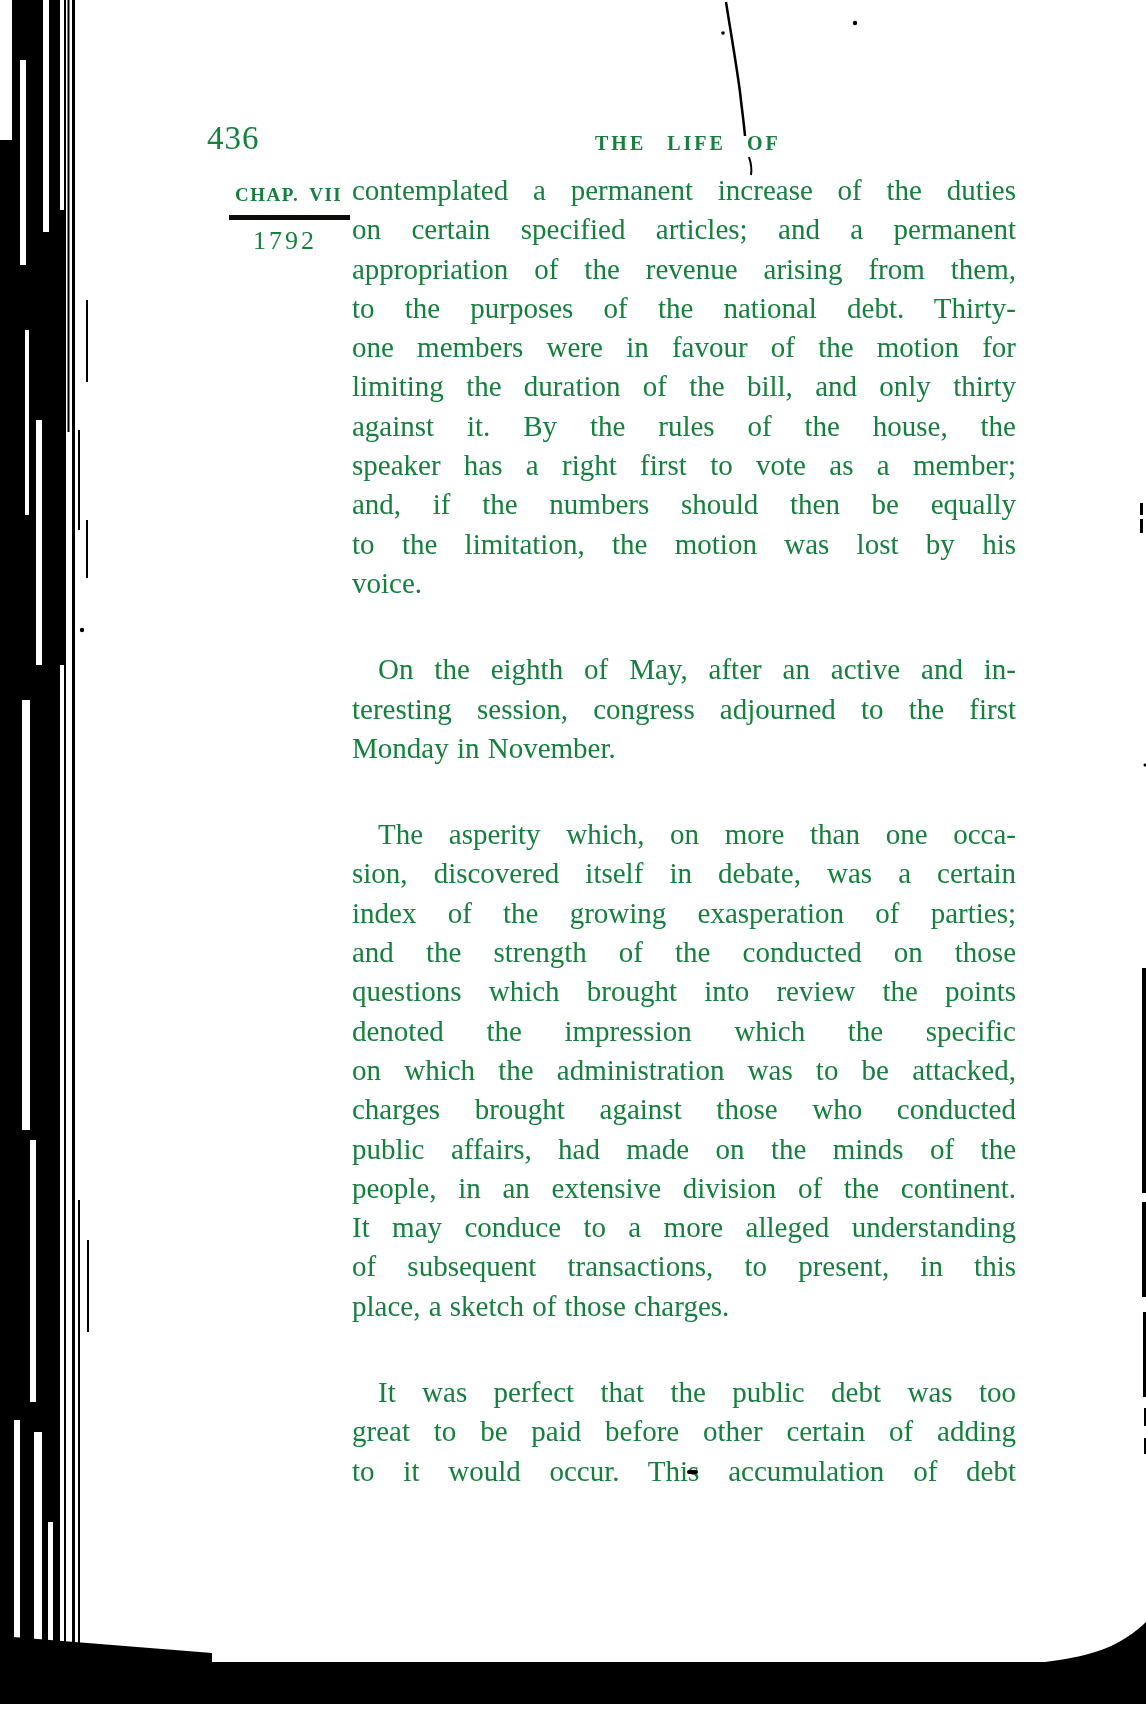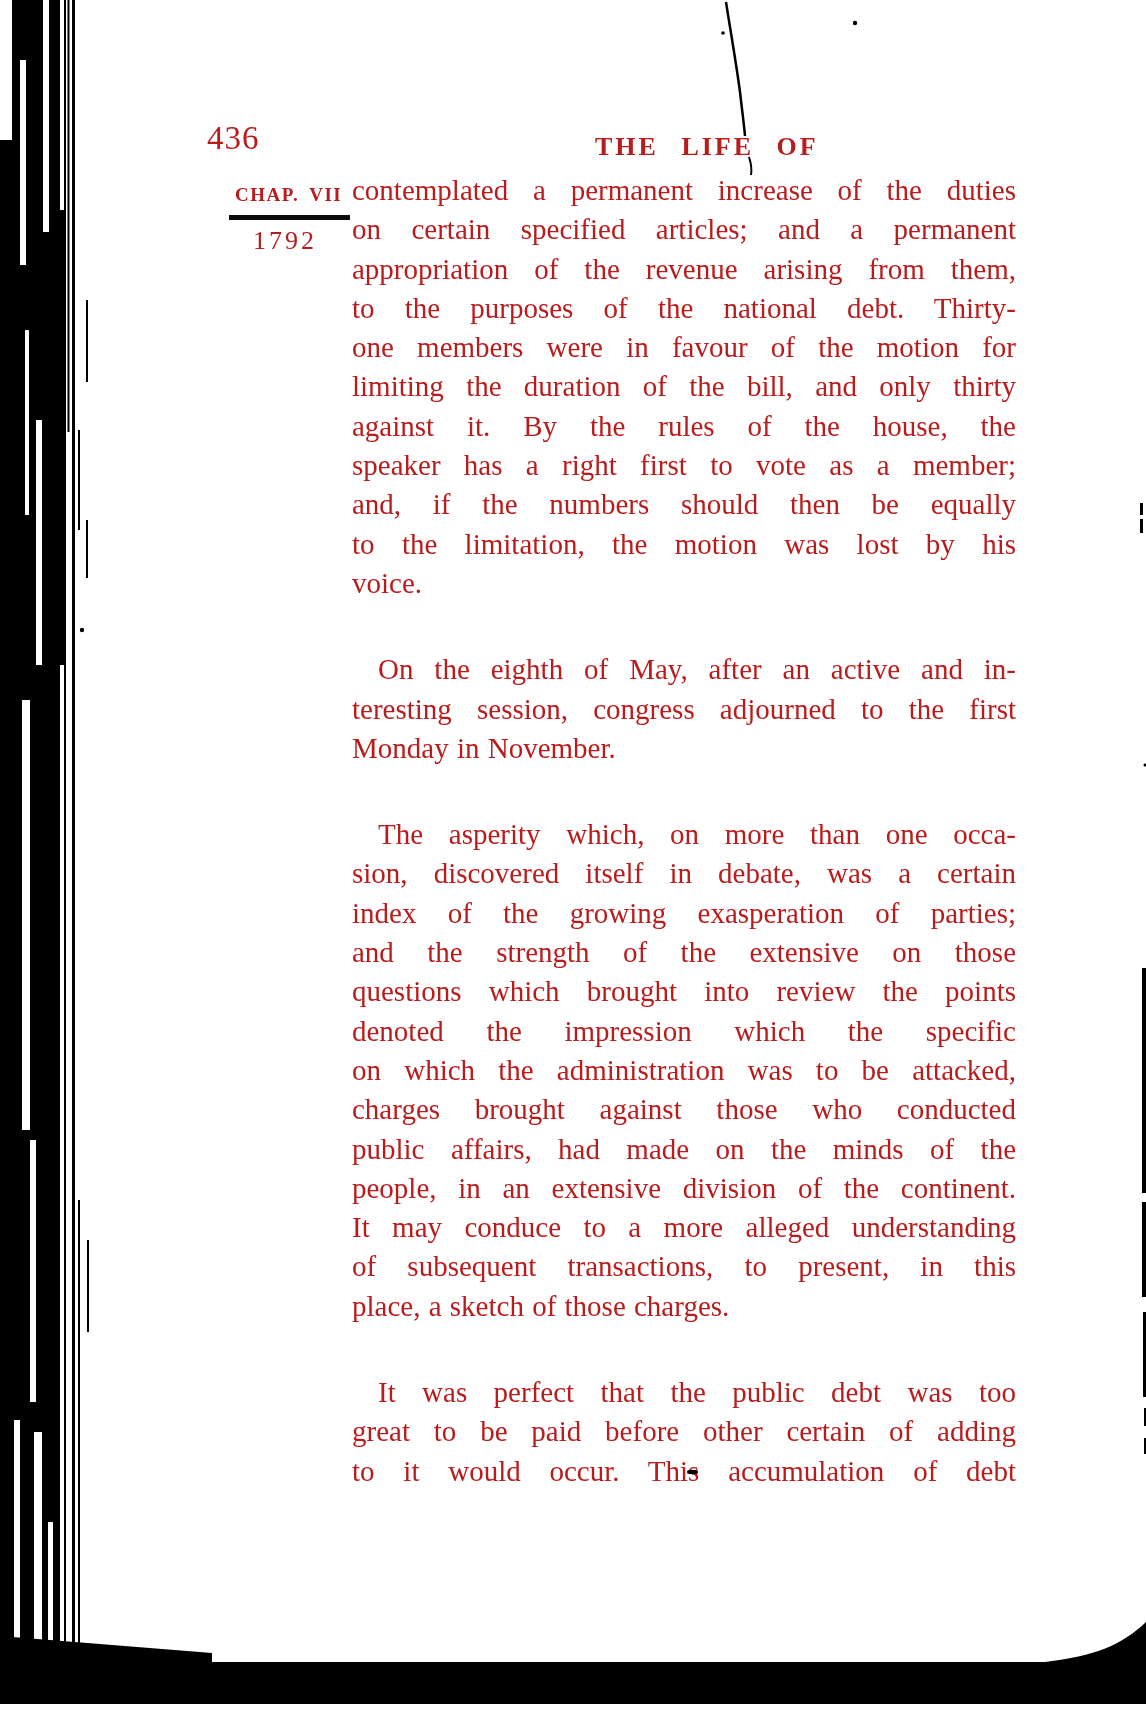--- a/index.html
+++ b/index.html
@@ -2,30 +2,30 @@
 <html><head>
 <meta charset="utf-8">
 <style>
   html,body { margin:0; padding:0; background:#e8e8e8; }
   .page {
     position:relative;
     width:1146px; height:1718px;
     background:#ffffff;
     overflow:hidden;
     font-family:"Liberation Serif", serif;
-    color:#b91c1c;
+    color:#15803d;
     margin:0 auto;
   }
   .folio {
     position:absolute; left:207px; top:120px;
     font-size:33px; letter-spacing:1px;
   }
   .running-header {
     position:absolute; left:595px; top:132px;
-    font-size:26px; font-weight:600;
+    font-size:20px; font-weight:600;
     letter-spacing:3px; word-spacing:13px;
   }
   .chapter-label {
     position:absolute; left:235px; top:184px;
     font-size:19px; font-weight:700; letter-spacing:1.5px;
     word-spacing:4px;
   }
   .chapter-rule {
     position:absolute; left:229px; top:215px;
     width:121px; height:5px; background:#0d0c0a;
@@ -80,21 +80,21 @@
       </div>
       <div class="para indent">
         <div class="line">On the eighth of May, after an active and in-</div>
         <div class="line">teresting session, congress adjourned to the first</div>
         <div class="line flush">Monday in November.</div>
       </div>
       <div class="para indent">
         <div class="line">The asperity which, on more than one occa-</div>
         <div class="line">sion, discovered itself in debate, was a certain</div>
         <div class="line">index of the growing exasperation of parties;</div>
-        <div class="line">and the strength of the extensive on those</div>
+        <div class="line">and the strength of the conducted on those</div>
         <div class="line">questions which brought into review the points</div>
         <div class="line">denoted the impression which the specific</div>
         <div class="line">on which the administration was to be attacked,</div>
         <div class="line">charges brought against those who conducted</div>
         <div class="line">public affairs, had made on the minds of the</div>
         <div class="line">people, in an extensive division of the continent.</div>
         <div class="line">It may conduce to a more alleged understanding</div>
         <div class="line">of subsequent transactions, to present, in this</div>
         <div class="line flush">place, a sketch of those charges.</div>
       </div>

